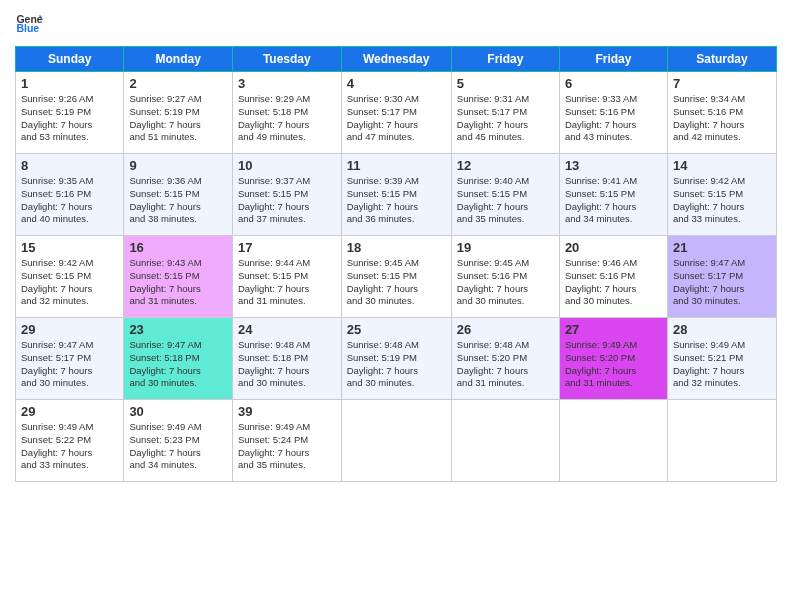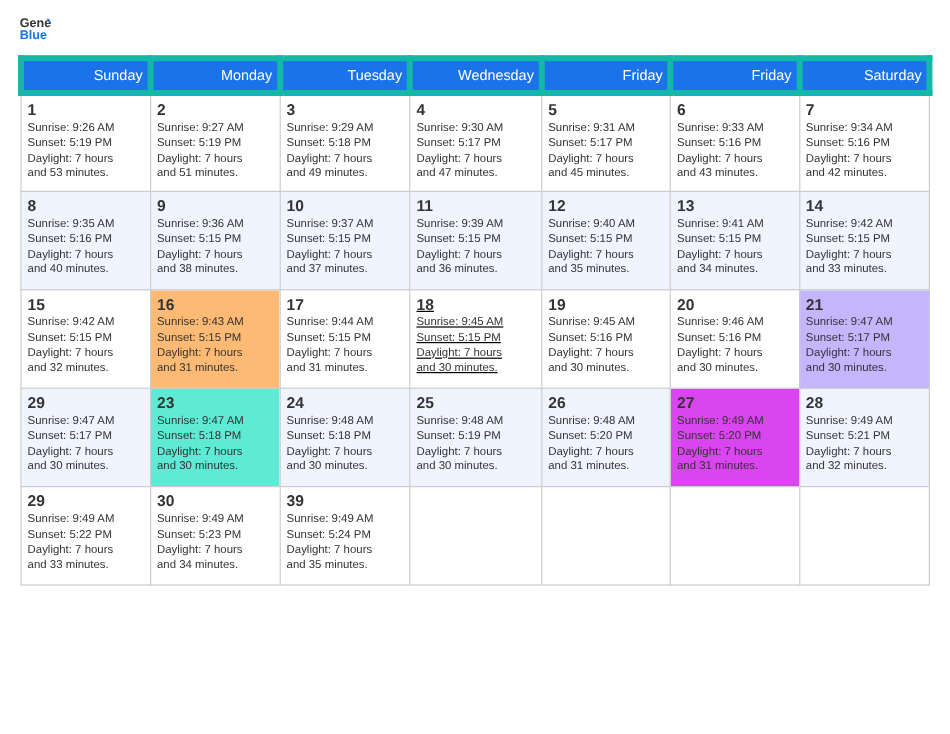--- a/index.html
+++ b/index.html
@@ -43,24 +43,24 @@
     }
     .calendar {
       width: 100%;
       border-collapse: collapse;
       font-size: 10px;
     }
     .calendar th {
       background-color: #1a73e8;
       color: #fff;
       padding: 5px 4px;
-      text-align: right;
+      text-align: center;
       font-size: 12px;
-      font-weight: normal;
-      border: 5px solid #14b8a6;
+      font-weight: bold;
+      border: 1px solid #14b8a6;
     }
     .calendar td {
       border: 1px solid #ccc;
       vertical-align: top;
       padding: 4px 5px;
       width: 113px;
       height: 82px;
     }
     .day-num {
       font-size: 13px;
@@ -225,35 +225,35 @@
           </td>
         </tr>
         <tr>
           <td style="background-color: rgb(255, 255, 255);">
             <span class="day-num">15</span>
             <div class="day-info" style="white-space: pre-line;">Sunrise: 9:42 AM
 Sunset: 5:15 PM
 Daylight: 7 hours
 and 32 minutes.</div>
           </td>
-          <td style="background-color: #fdba74;">
+          <td style="background-color: #f0abfc;">
             <span class="day-num">16</span>
             <div class="day-info" style="white-space: pre-line;">Sunrise: 9:43 AM
 Sunset: 5:15 PM
 Daylight: 7 hours
 and 31 minutes.</div>
           </td>
           <td style="background-color: rgb(255, 255, 255);">
             <span class="day-num">17</span>
             <div class="day-info" style="white-space: pre-line;">Sunrise: 9:44 AM
 Sunset: 5:15 PM
 Daylight: 7 hours
 and 31 minutes.</div>
           </td>
-          <td style="background-color: rgb(255, 255, 255); text-decoration: underline;">
+          <td style="background-color: rgb(255, 255, 255);">
             <span class="day-num">18</span>
             <div class="day-info" style="white-space: pre-line;">Sunrise: 9:45 AM
 Sunset: 5:15 PM
 Daylight: 7 hours
 and 30 minutes.</div>
           </td>
           <td style="background-color: rgb(255, 255, 255);">
             <span class="day-num">19</span>
             <div class="day-info" style="white-space: pre-line;">Sunrise: 9:45 AM
 Sunset: 5:16 PM

